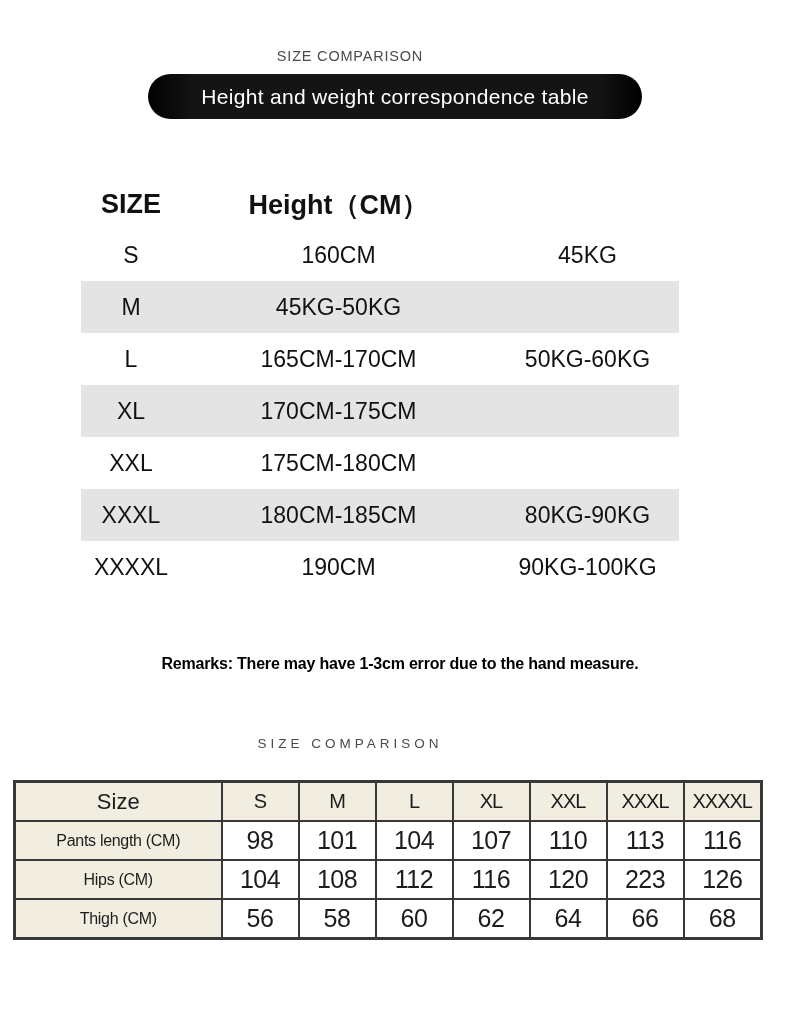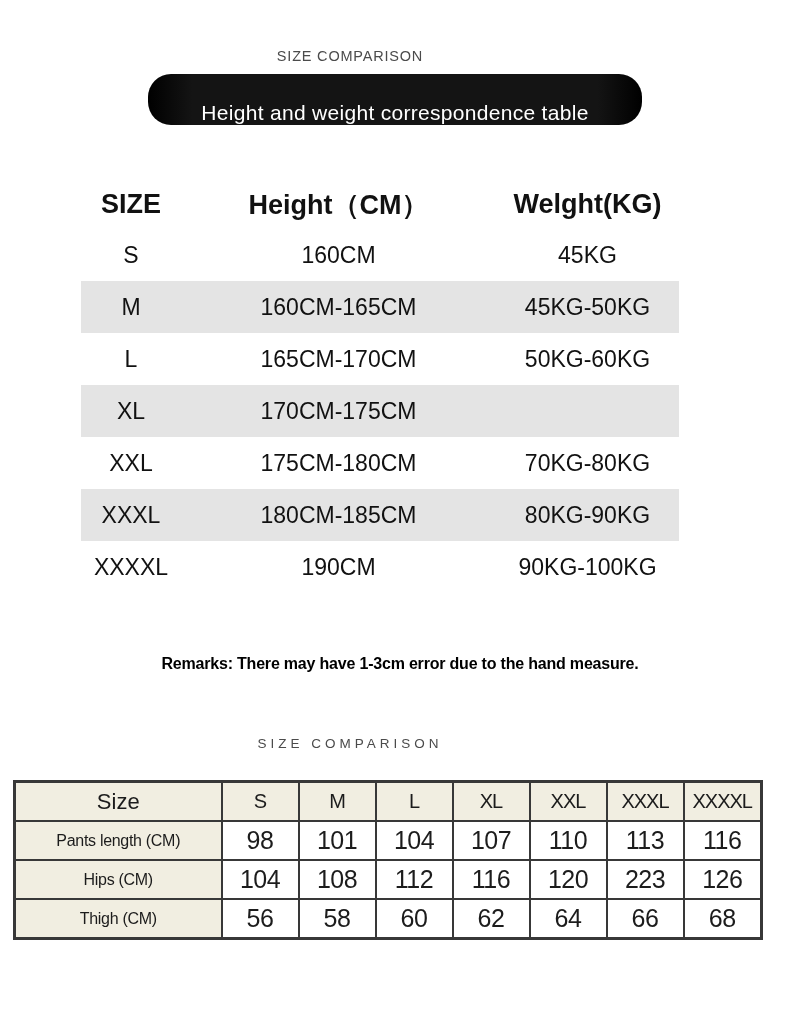--- a/index.html
+++ b/index.html
@@ -16,24 +16,24 @@
     position:absolute; left:0; width:700px;
     text-align:center;
     color:#4b4b4b;
   }
   #eyebrow-top { top:48px; font-size:14.5px; letter-spacing:0.8px; }
   #eyebrow-bottom { top:736px; font-size:13.5px; letter-spacing:4px; }
 
   
   .banner {
     position:absolute; left:148px; top:74px;
-    width:494px; height:51px;
+    width:494px; height:45px;
     border-radius:23px;
     background:linear-gradient(90deg,#000 0%,#141414 9%,#141414 91%,#000 100%);
-    display:flex; align-items:flex-end; justify-content:center;
+    display:flex; align-items:center; justify-content:center;
     color:#ffffff; font-size:21px; letter-spacing:0.3px;
   }
 
   
   .t1 {
     position:absolute; left:81px; top:180px; width:598px;
     color:#111111;
   }
   .t1-head, .t1-row {
     display:grid;
@@ -79,45 +79,42 @@
 <div id="eyebrow-top" class="eyebrow">SIZE COMPARISON</div>
 
 <div class="banner">
   <span>Height and weight correspondence table</span>
 </div>
 
 <div class="t1">
   <div class="t1-head">
     <div>SIZE</div>
     <div>Height（CM）</div>
-    <div>Welght(KG)</div>
   </div>
   <div class="t1-row">
     <div>S</div>
     <div>160CM</div>
     <div>45KG</div>
   </div>
   <div class="t1-row alt">
     <div>M</div>
-    <div>160CM-165CM</div>
     <div>45KG-50KG</div>
   </div>
   <div class="t1-row">
     <div>L</div>
     <div>165CM-170CM</div>
     <div>50KG-60KG</div>
   </div>
   <div class="t1-row alt">
     <div>XL</div>
     <div>170CM-175CM</div>
   </div>
   <div class="t1-row">
     <div>XXL</div>
     <div>175CM-180CM</div>
-    <div>70KG-80KG</div>
   </div>
   <div class="t1-row alt">
     <div>XXXL</div>
     <div>180CM-185CM</div>
     <div>80KG-90KG</div>
   </div>
   <div class="t1-row">
     <div>XXXXL</div>
     <div>190CM</div>
     <div>90KG-100KG</div>

